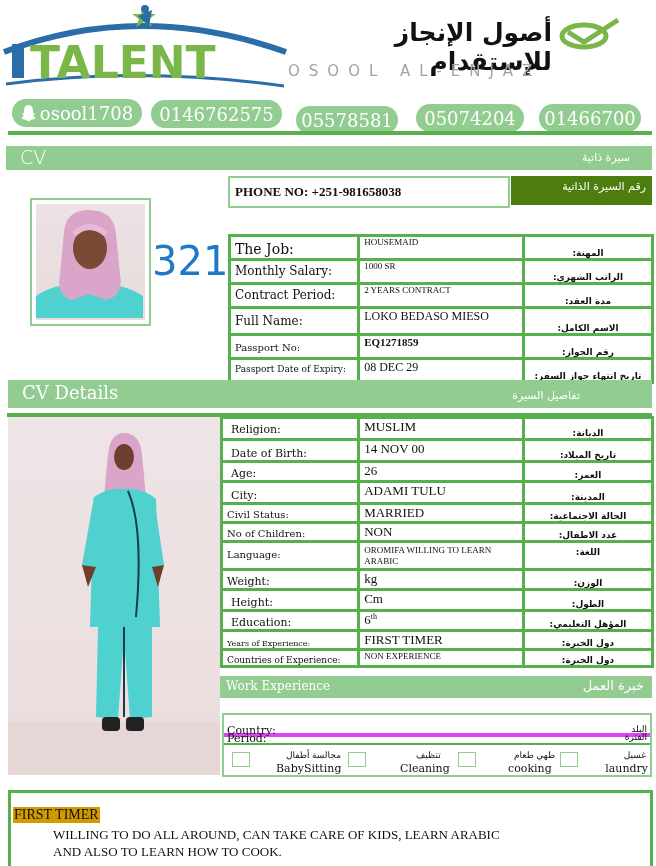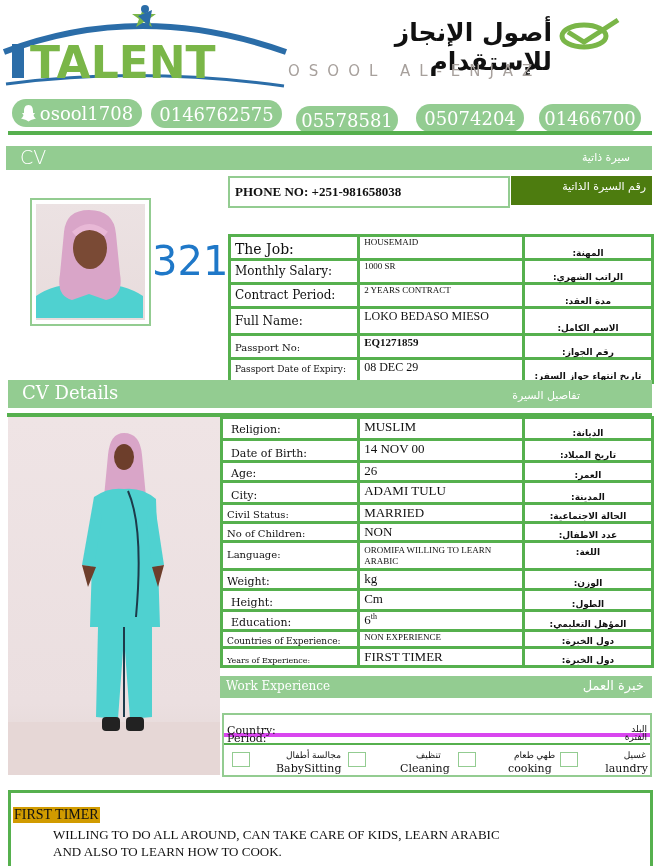--- a/index.html
+++ b/index.html
@@ -264,27 +264,27 @@
     <td class="lbl" style="font-size:11px;height:20px;padding-top:5px;padding-left:8px">Height:</td>
     <td class="val" style="font-size:13px">Cm</td>
     <td class="arl">الطول:</td>
   </tr>
   <tr>
     <td class="lbl" style="font-size:11px;height:19px;padding-top:4px;padding-left:8px">Education:</td>
     <td class="val" style="font-size:13px"><span>6</span><sup style="font-size:8px">th</sup></td>
     <td class="arl">المؤهل التعليمي:</td>
   </tr>
   <tr>
+    <td class="lbl" style="font-size:8px;height:19px;padding-top:7px">Years of Experience:</td>
+    <td class="val" style="font-size:13px">FIRST TIMER</td>
+    <td class="arl">دول الخبرة:</td>
+  </tr>
+  <tr>
     <td class="lbl" style="font-size:9px;height:17px;padding-top:4px">Countries of Experience:</td>
     <td class="val" style="font-size:9px">NON EXPERIENCE</td>
-    <td class="arl">دول الخبرة:</td>
-  </tr>
-  <tr>
-    <td class="lbl" style="font-size:8px;height:19px;padding-top:7px">Years of Experience:</td>
-    <td class="val" style="font-size:13px">FIRST TIMER</td>
     <td class="arl">دول الخبرة:</td>
   </tr>
 </tbody>
   </table>
 
 <div class="bar bar-work">
   <span class="en">Work Experience</span>
   <span class="ar">خبرة العمل</span>
 </div>
 

